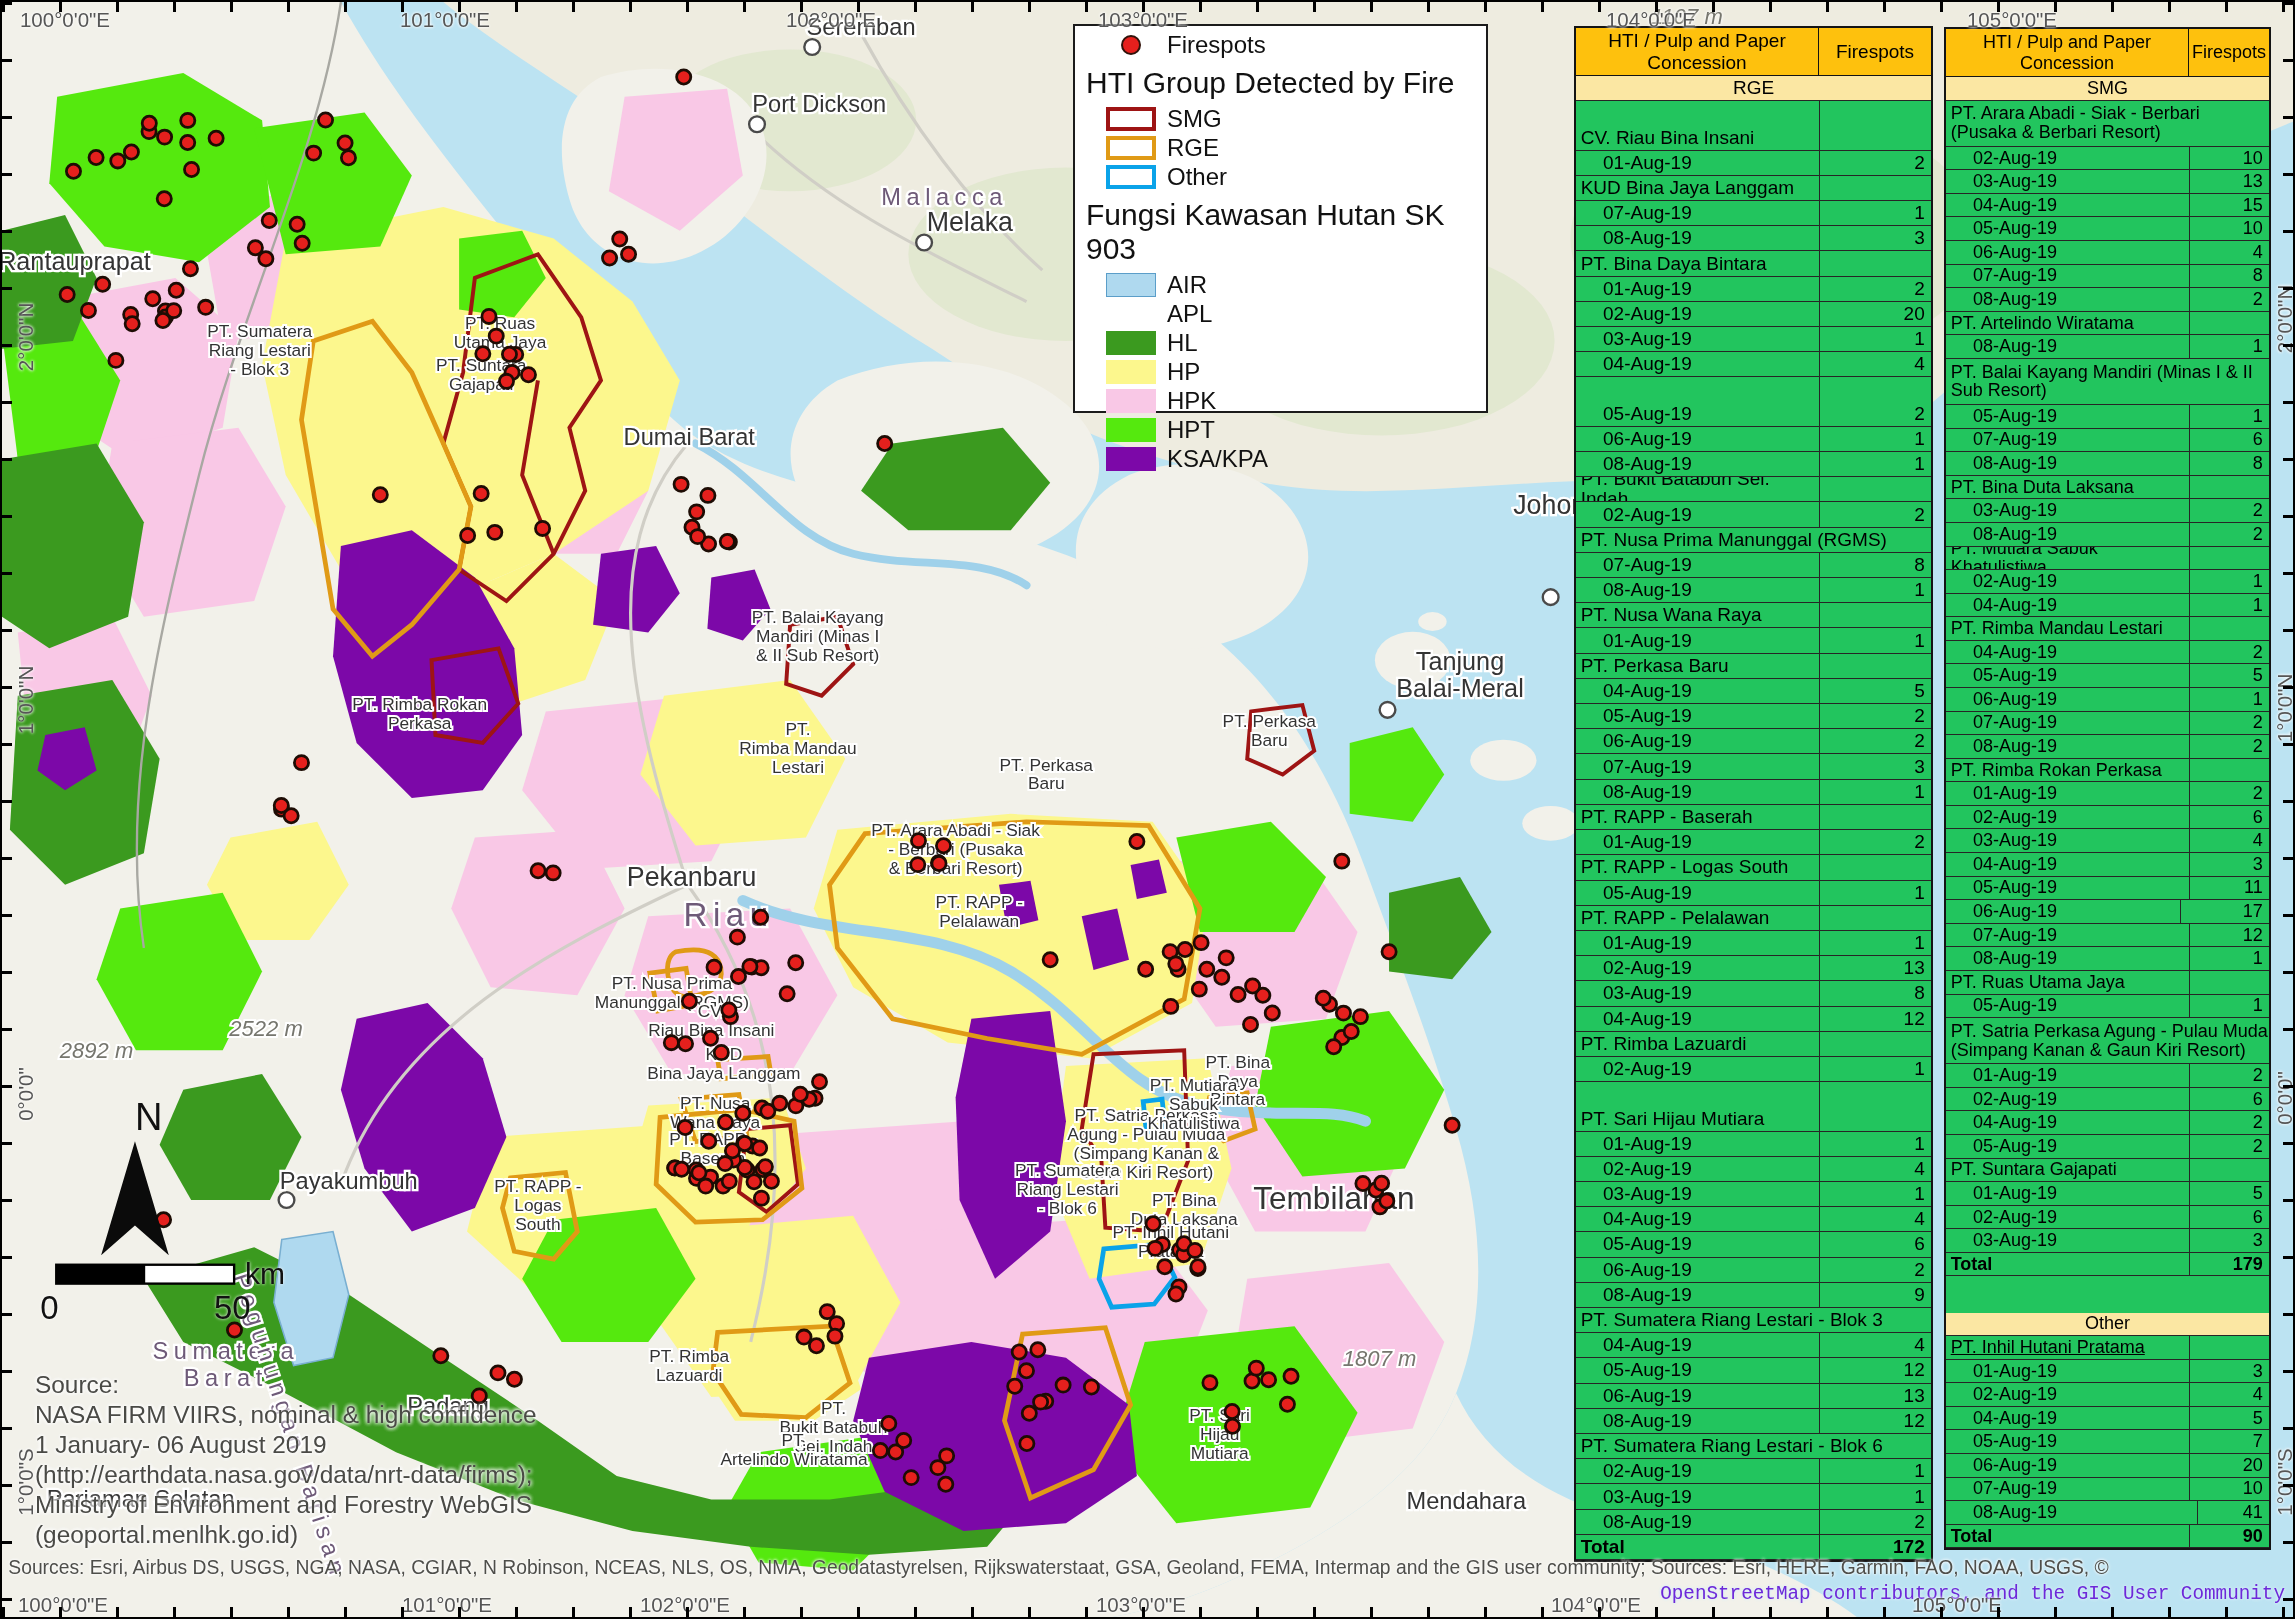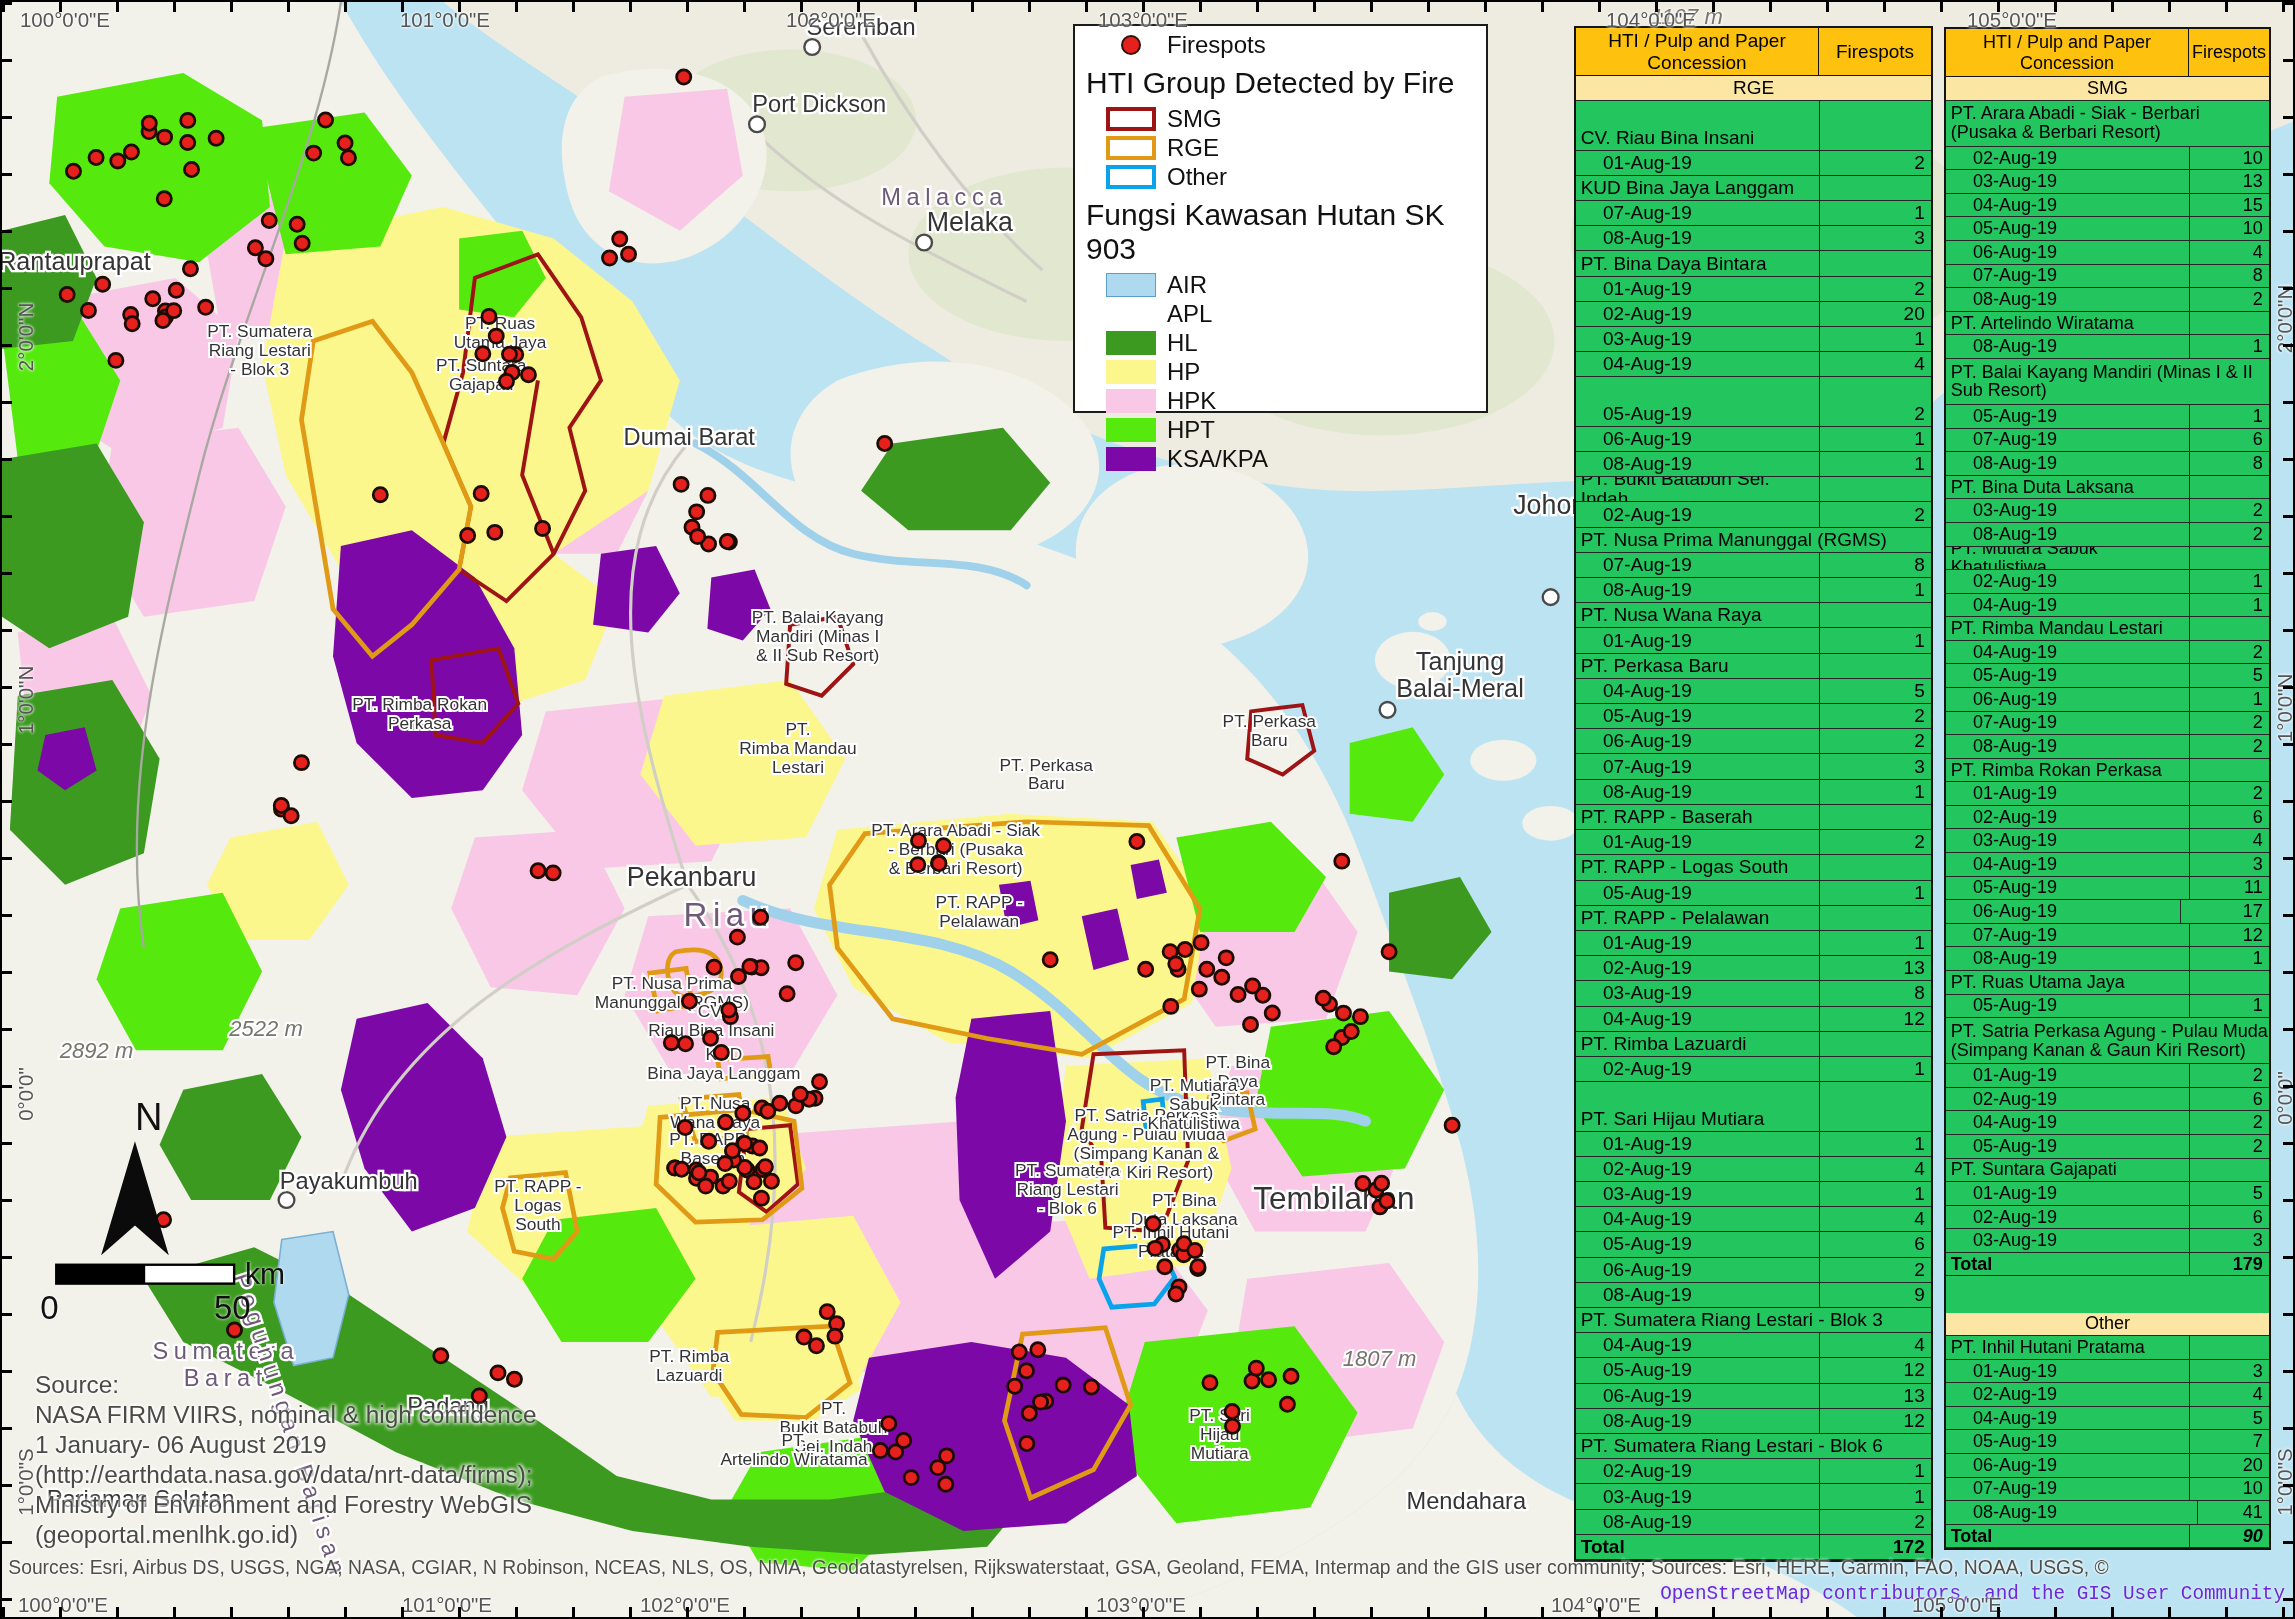--- a/index.html
+++ b/index.html
@@ -973,21 +973,21 @@
         <div class="row " style="flex-grow: 1; flex-basis: 0px;">
           <div class="cell cname ind">03-Aug-19</div>
           <div class="cell cval div" style="width: 80px;">3</div>
         </div>
         <div class="row total" style="flex-grow: 1; flex-basis: 0px;">
           <div class="cell cname">Total</div>
           <div class="cell cval div" style="width: 80px; padding-left: 36px;">179</div>
         </div>
         <div class="row gap" style="flex-grow: 1.6; flex-basis: 0px;"></div>
         <div class="row sub" style="flex-grow: 1; flex-basis: 0px;">Other</div>
-        <div class="row " style="flex-grow: 1; flex-basis: 0px;">
+        <div class="row " style="flex-grow: 1; flex-basis: 0px; text-decoration: underline;">
           <div class="cell cname">PT. Inhil Hutani Pratama</div>
           <div class="cell cval div" style="width: 80px;"></div>
         </div>
         <div class="row " style="flex-grow: 1; flex-basis: 0px;">
           <div class="cell cname ind">01-Aug-19</div>
           <div class="cell cval div" style="width: 80px;">3</div>
         </div>
         <div class="row " style="flex-grow: 1; flex-basis: 0px;">
           <div class="cell cname ind">02-Aug-19</div>
           <div class="cell cval div" style="width: 80px;">4</div>
@@ -1007,21 +1007,21 @@
         <div class="row " style="flex-grow: 1; flex-basis: 0px;">
           <div class="cell cname ind">07-Aug-19</div>
           <div class="cell cval div" style="width: 80px;">10</div>
         </div>
         <div class="row " style="flex-grow: 1; flex-basis: 0px;">
           <div class="cell cname ind">08-Aug-19</div>
           <div class="cell cval div" style="width: 72px;">41</div>
         </div>
         <div class="row total" style="flex-grow: 1; flex-basis: 0px;">
           <div class="cell cname">Total</div>
-          <div class="cell cval div" style="width: 80px; font-style: italic;">90</div>
+          <div class="cell cval div" style="width: 80px;">90</div>
         </div>
       </div>
     </div>
 
   <div id="northbar">
     <div id="north-n">N</div>
     <svg width="331" height="244" viewBox="0 0 420 310">
       <path d="M128,65 L85,210 L128,172 L171,210 Z" fill="#0b0b0b"></path>
       <rect x="28" y="222" width="226" height="24" fill="#fff" stroke="#000" stroke-width="3"></rect>
       <rect x="28" y="222" width="113" height="24" fill="#000"></rect>

